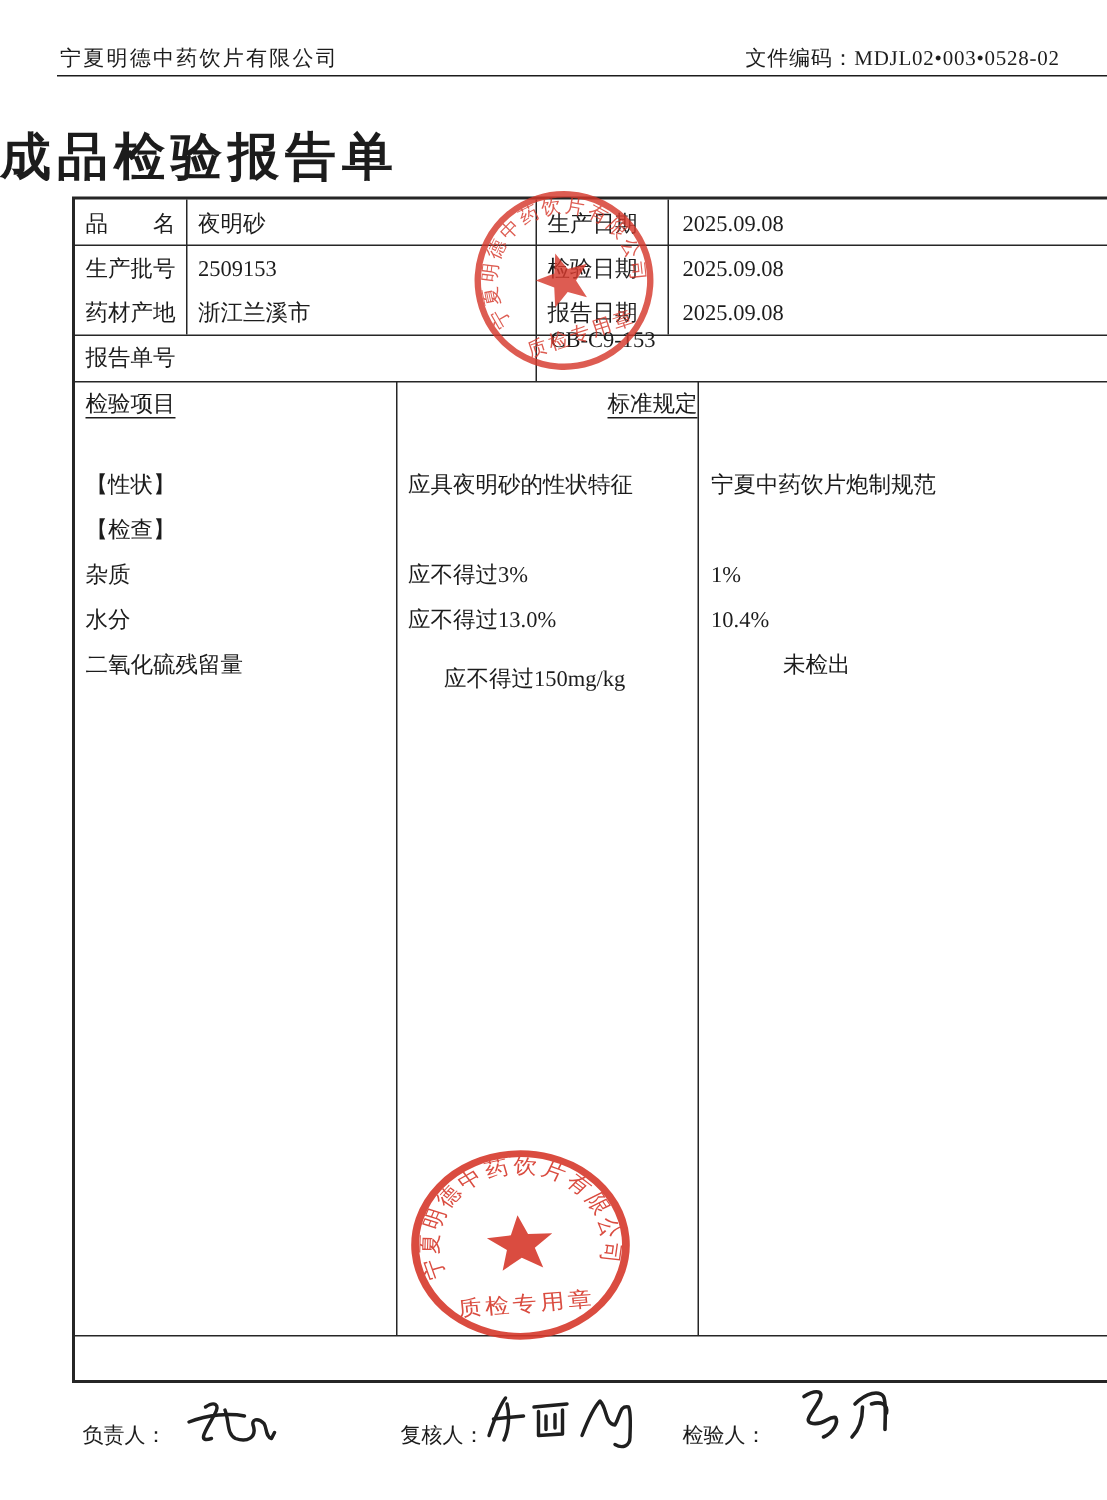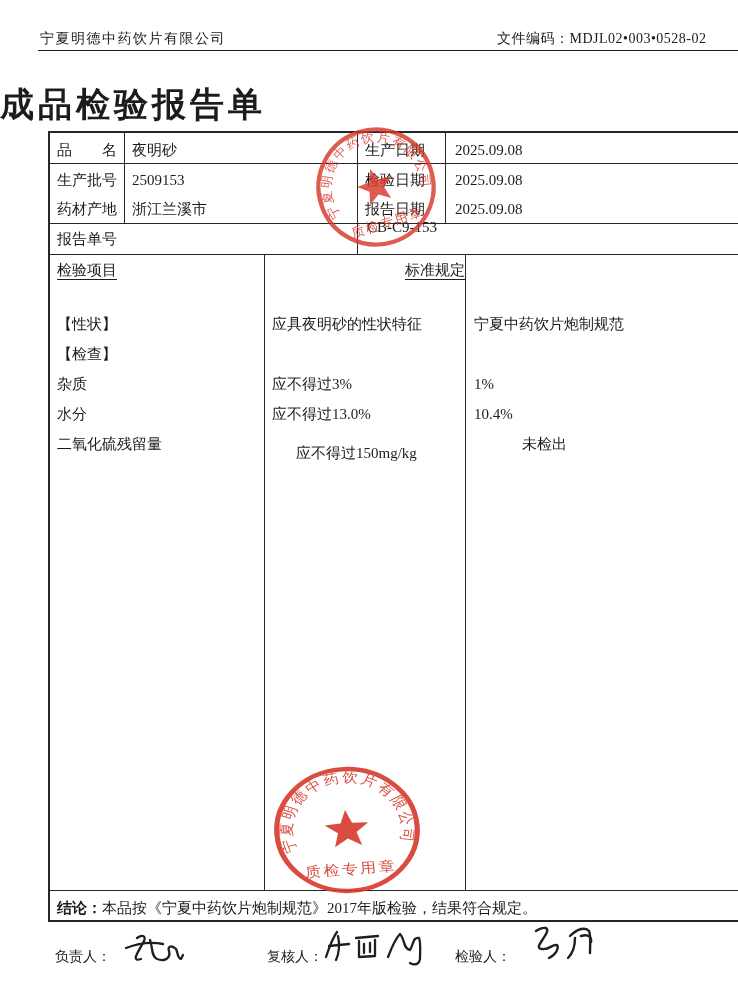--- a/index.html
+++ b/index.html
@@ -91,23 +91,20 @@
     <div class="cell" style="left:424px;top:242px;">1%</div>
 
     <div class="cell" style="left:7px;top:272px;">水分</div>
     <div class="cell" style="left:222px;top:272px;">应不得过13.0%</div>
     <div class="cell" style="left:424px;top:272px;">10.4%</div>
 
     <div class="cell" style="left:7px;top:302px;">二氧化硫残留量</div>
     <div class="cell" style="left:222px;top:311px;margin-left:24px;">应不得过150mg/kg</div>
     <div class="cell" style="left:424px;top:302px;margin-left:48px;">未检出</div>
 
-    <div class="cell" style="left:7px;top:766px;">
-      <span class="bold">结论：</span><span>本品按《宁夏中药饮片炮制规范》2017年版检验，结果符合规定。</span>
-    </div>
   </div>
 
   <svg class="stamp stamp-top" viewBox="-70 -70 140 140">
     <g opacity="0.82">
       <circle r="61" fill="none" stroke="#d6392c" stroke-width="4.5"></circle>
       <path id="arcTop" d="M -44.6,17.5 A 48,48 0 1 1 44.6,17.5" fill="none"></path>
       <text font-size="13.5" fill="#d6392c" letter-spacing="2" style="font-family:'Liberation Serif',serif;">
         <textPath href="#arcTop" startOffset="50%" text-anchor="middle">宁夏明德中药饮片有限公司</textPath>
       </text>
       <path fill="#d6392c" d="M 0,-20 L -5,-6.9 L -19,-6.2 L -8.1,2.6 L -11.8,16.2 L 0,8.5 L 11.8,16.2 L 8.1,2.6 L 19,-6.2 L 5,-6.9 Z"></path>

